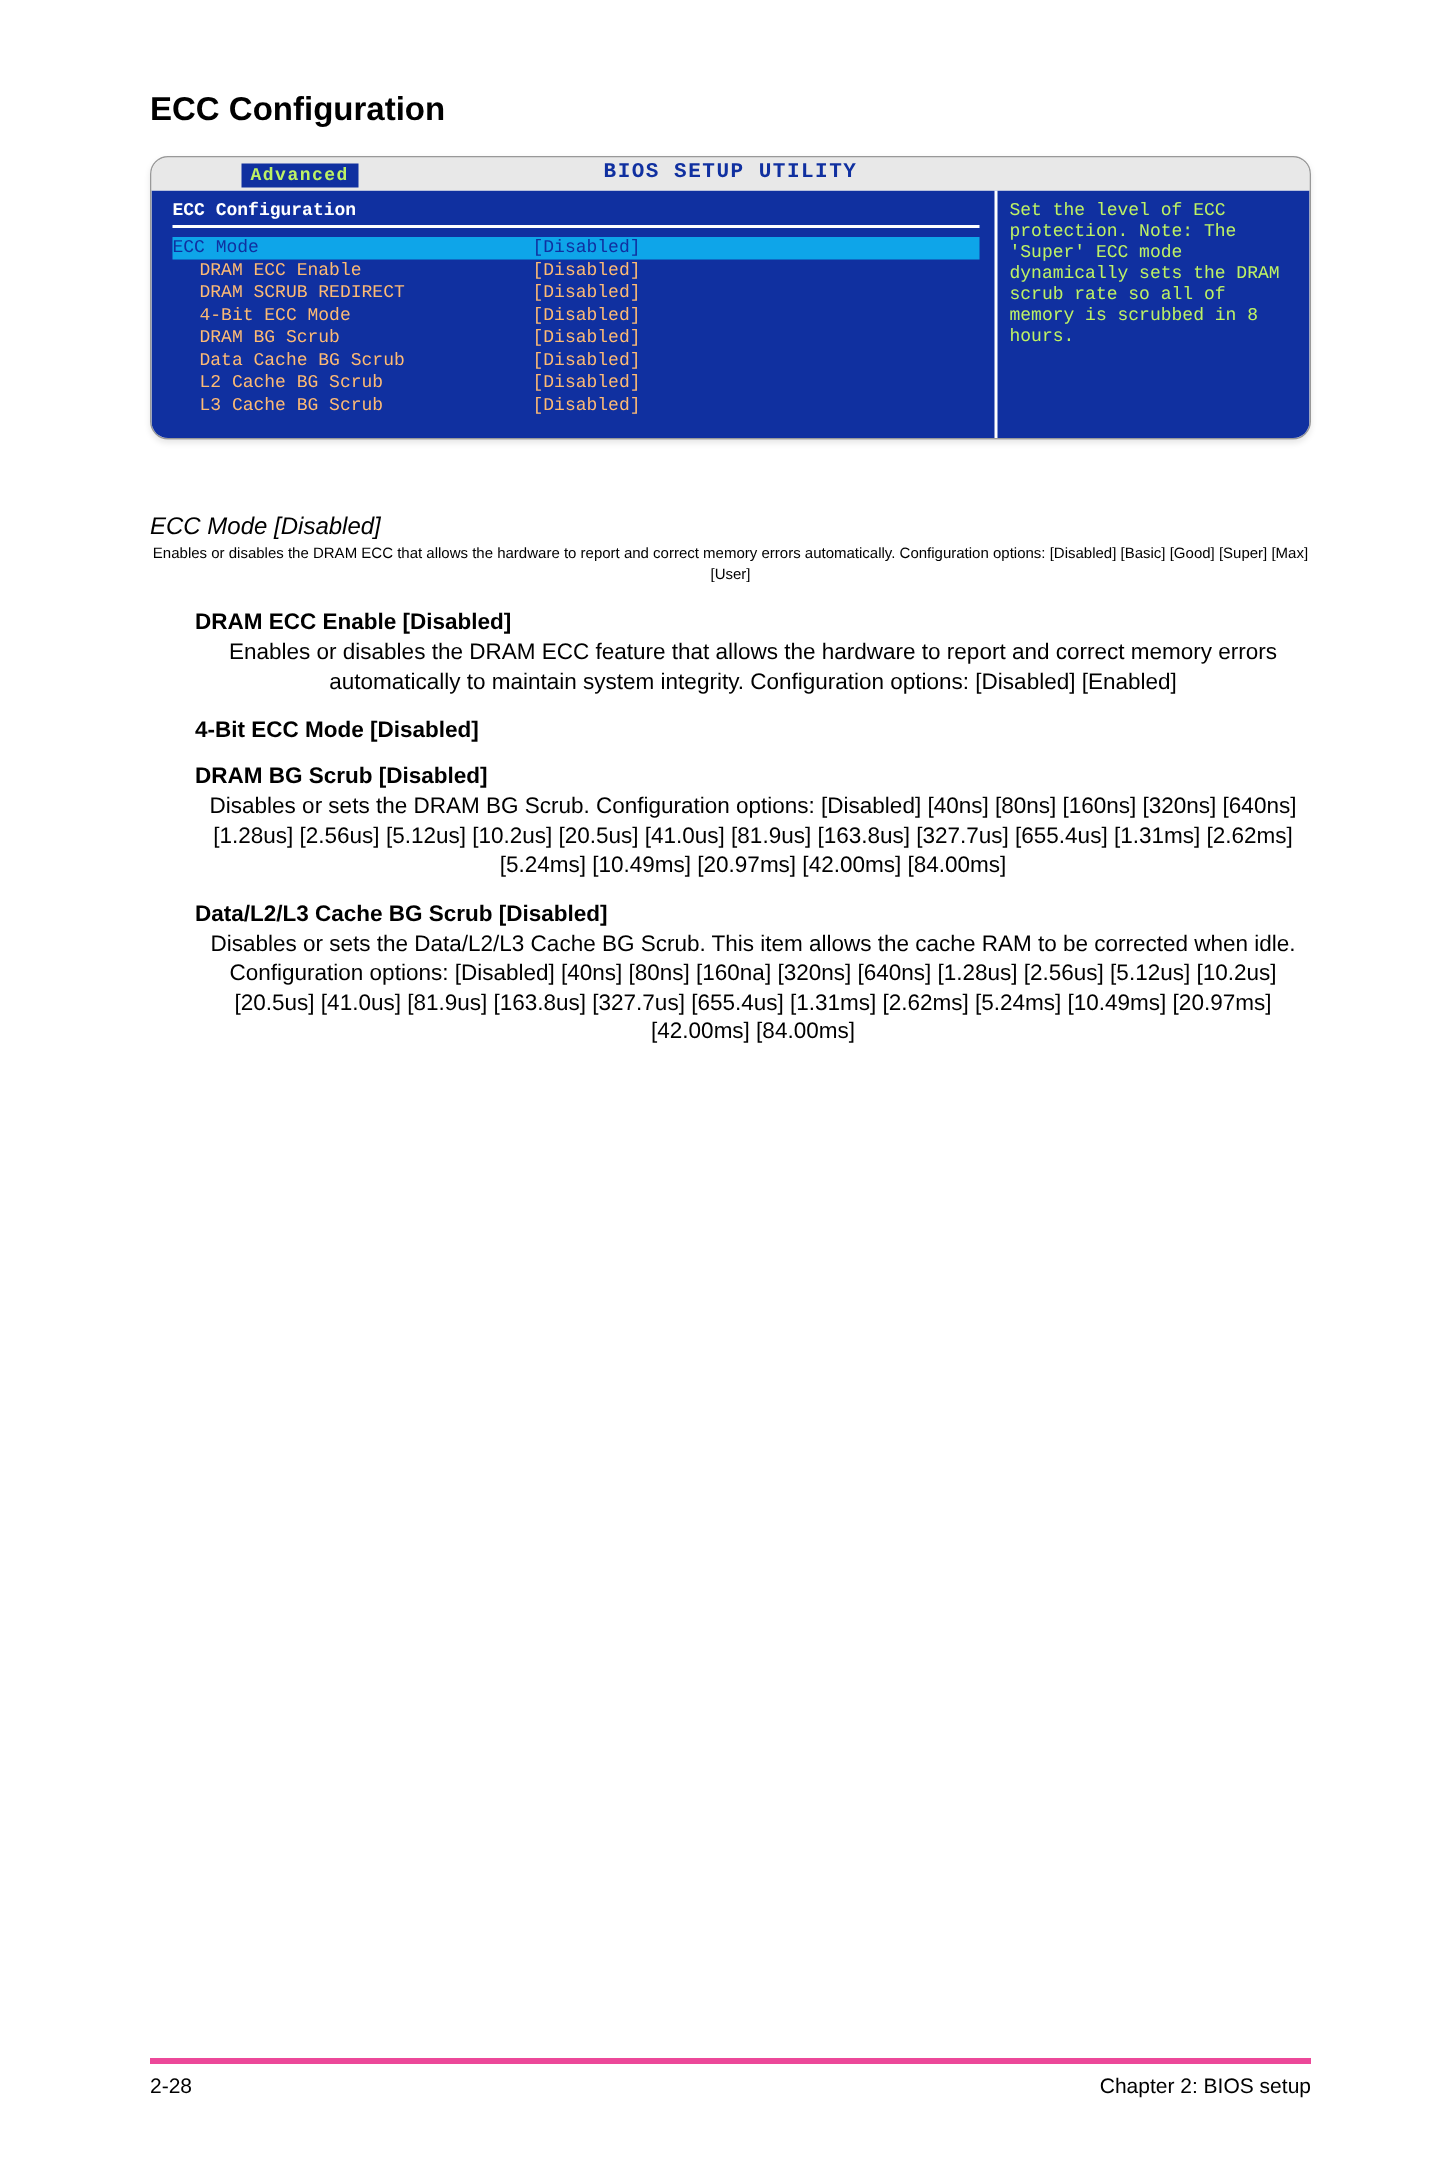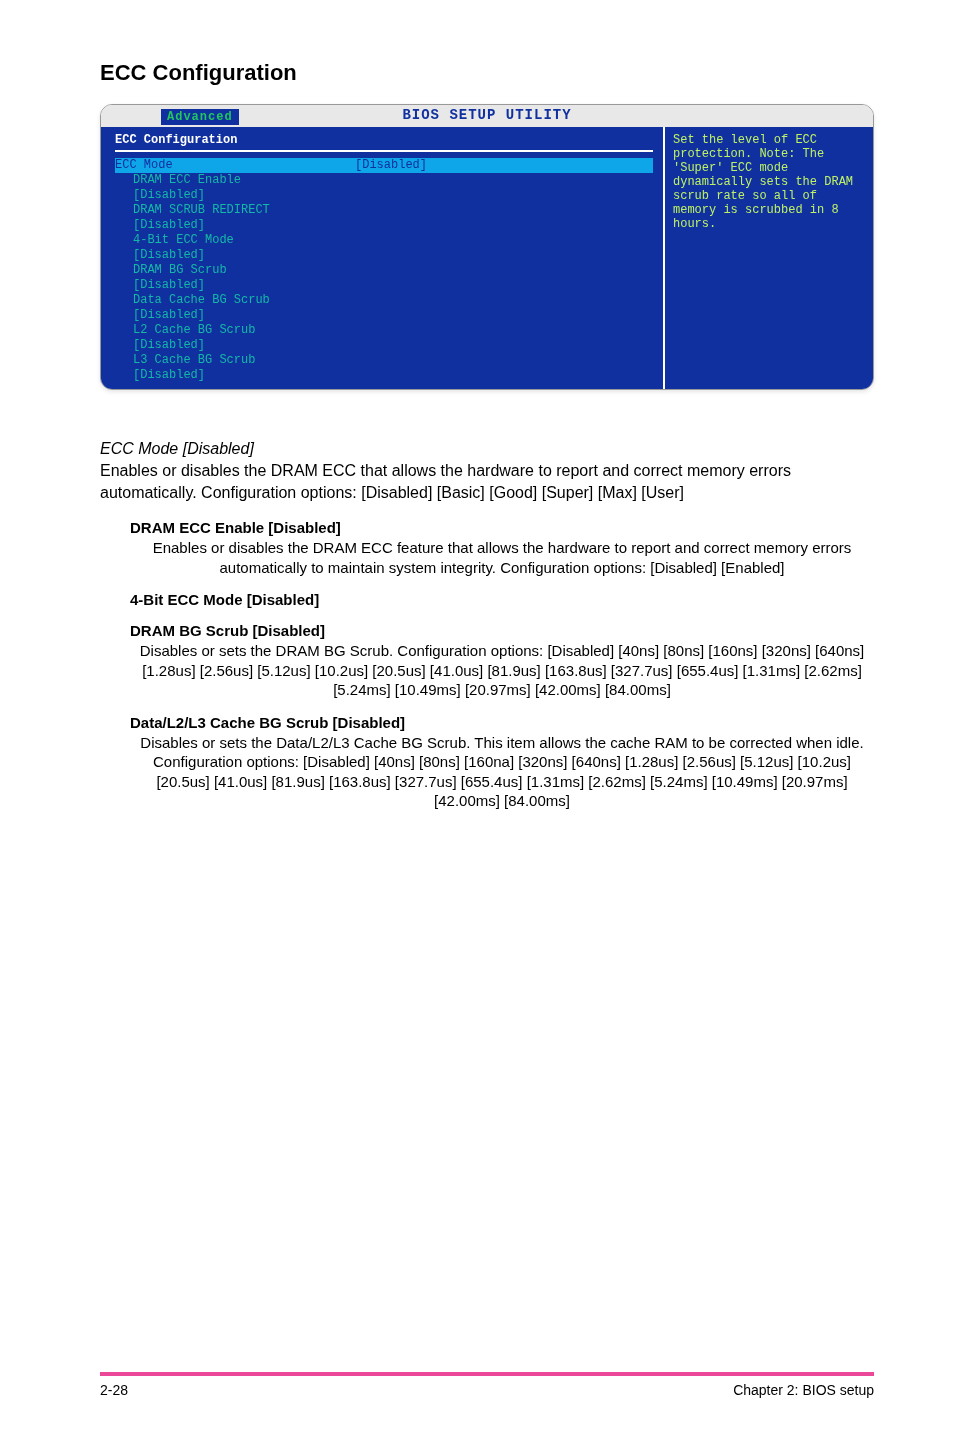--- a/index.html
+++ b/index.html
@@ -34,21 +34,21 @@
     padding: 2px 0 0 0;
     position: relative;
     height: 22px;
     letter-spacing: 1px;
   }
   .bios-tab {
     position: absolute;
     left: 60px;
     top: 4px;
     background: #1030a0;
-    color: #22c55e;
+    color: #bef264;
     padding: 1px 6px;
     font-size: 12px;
     font-weight: bold;
   }
   .bios-body {
     display: flex;
     background: #1030a0;
     font-family: "Courier New", monospace;
     font-size: 12px;
     min-height: 165px;
@@ -70,33 +70,34 @@
     margin-bottom: 6px;
     font-weight: bold;
   }
   .bios-row {
     display: flex;
     line-height: 15px;
   }
   .bios-key { width: 240px; }
   .bios-val { }
   .bios-sel { background: #0ea5e9; color: #1030a0; }
-  .bios-sub { color: #14b8a6; padding-left: 18px; flex-direction: column; }
+  .bios-sub { color: #fdba74; padding-left: 18px; }
   .bios-sub .bios-key { width: 222px; }
 
   .content { margin-top: 50px; }
   .italic-head {
     font-style: italic;
     font-size: 16px;
     margin-bottom: 2px;
   }
   .para {
-    font-size: 16px;
+    font-size: 10px;
     line-height: 1.35;
     margin-bottom: 16px;
+    text-align: center;
   }
   .sub-section { margin-left: 30px; margin-bottom: 14px; }
   .sub-head {
     font-weight: bold;
     font-size: 15px;
     margin-bottom: 2px;
   }
   .sub-para {
     font-size: 15px;
     line-height: 1.3;

